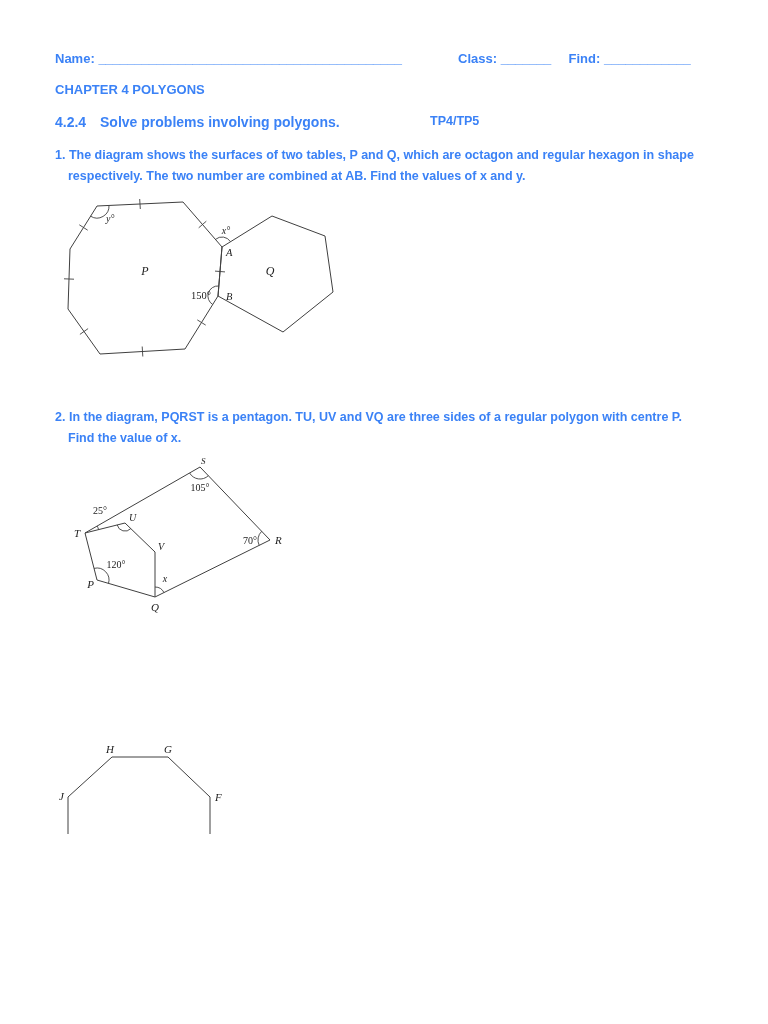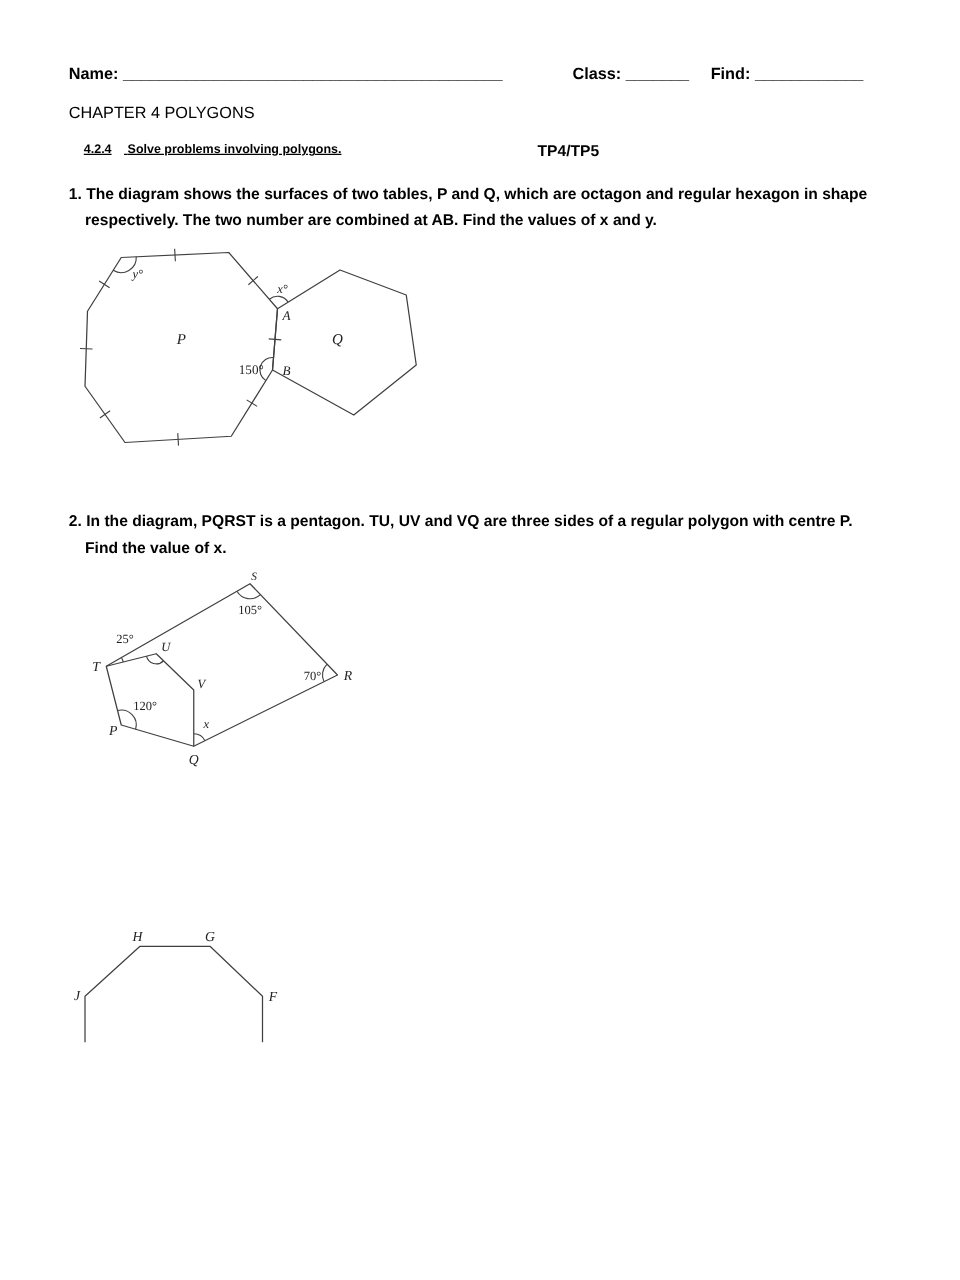--- a/index.html
+++ b/index.html
@@ -1,25 +1,25 @@
 <!DOCTYPE html>
 <html><head>
 <meta charset="utf-8">
 <style>
   html,body{margin:0;padding:0;background:#ffffff;}
   .page{
     position:relative;width:768px;height:834px;background:#ffffff;
-    font-family:"Liberation Sans",sans-serif;color:#000000;overflow:hidden;
+    font-family:"Liberation Sans",sans-serif;color:#3b82f6;overflow:hidden;
   }
   .abs{position:absolute;}
   .header-left{left:55px;top:51px;font-size:13px;font-weight:700;white-space:nowrap;}
   .header-right{left:458px;top:51px;font-size:13px;font-weight:700;white-space:nowrap;}
   .header-right .gap{display:inline-block;width:10px;}
-  .chapter{left:55px;top:82px;font-size:13px;font-weight:400;text-align:center;}
-  .objective{left:67px;top:114px;font-size:10px;font-weight:700;text-decoration:underline;}
+  .chapter{left:55px;top:82px;font-size:13px;font-weight:700;text-align:center;}
+  .objective{left:55px;top:114px;font-size:14px;font-weight:700;}
   .objective .code{margin-right:10px;}
   .tp-tag{left:430px;top:114px;font-size:12.5px;font-weight:700;}
   .question{font-size:12.5px;font-weight:700;line-height:21px;width:670px;}
   .q1{left:55px;top:145px;}
   .q2{left:55px;top:407px;}
   .q3{left:55px;top:692px;}
   .q-cont{padding-left:13px;}
   svg{position:absolute;overflow:visible;}
   .d1{left:60px;top:195px;}
   .d2{left:70px;top:455px;}

